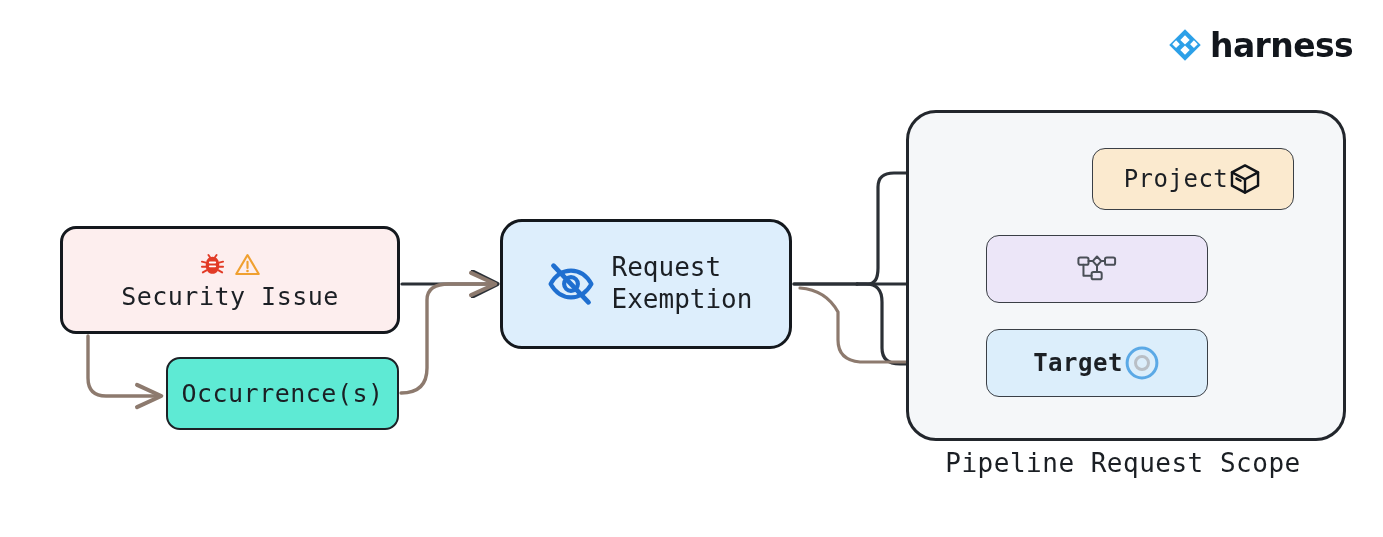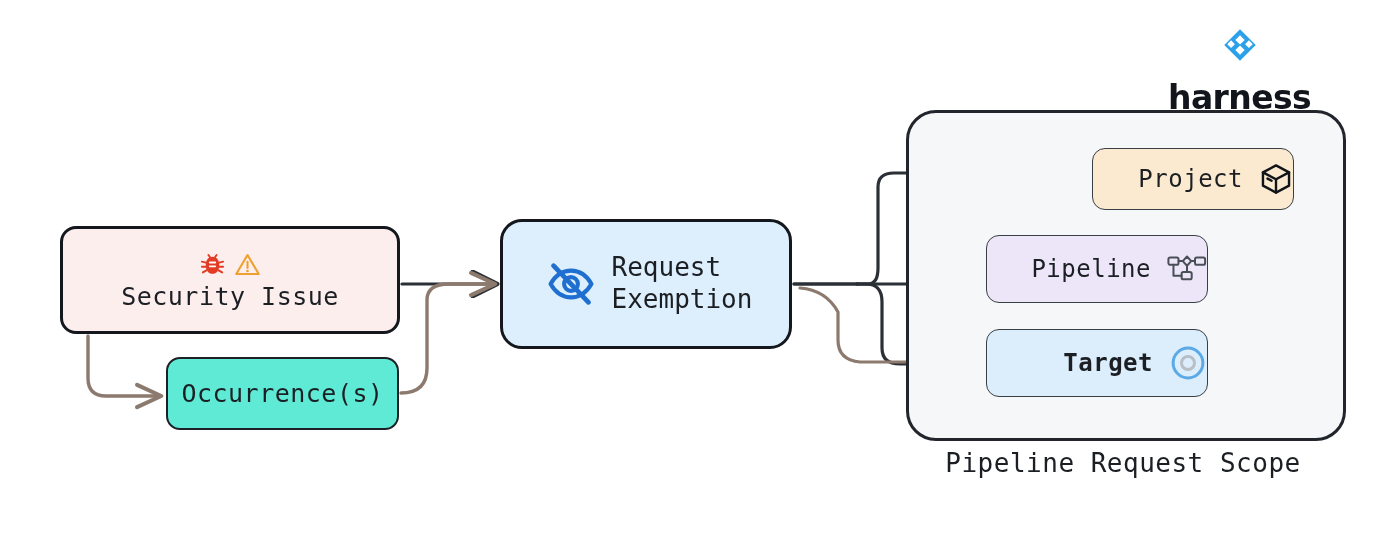--- a/index.html
+++ b/index.html
@@ -21,22 +21,21 @@
     height: 537px;
   }
 
   
   #brand {
     position: absolute;
     left: 1168px;
     top: 28px;
     display: flex;
     align-items: center;
-    gap: 19px;
-    flex-direction: column;
+    gap: 8px;
   }
   #brand .logo-mark { width: 34px; height: 34px; display: block; }
   #brand .logo-text {
     font-family: "DejaVu Sans", "Liberation Sans", sans-serif;
     font-size: 33px;
     font-weight: 700;
     letter-spacing: -0.6px;
     color: #12161c;
     line-height: 1;
   }
@@ -117,22 +116,21 @@
     letter-spacing: 0.5px;
     color: #1b1f24;
   }
 
   
   .scope-item {
     position: absolute;
     box-sizing: border-box;
     display: flex;
     align-items: center;
-    justify-content: flex-end;
-    gap: 16px;
+    justify-content: center;
     border-radius: 13px;
     z-index: 6;
     color: #1b1f24;
   }
   .scope-item .label { font-size: 24px; letter-spacing: 0.5px; white-space: pre; }
 
   #scope-project {
     left: 1092px; top: 148px;
     width: 202px; height: 62px;
     background: #fbeacf;
@@ -254,21 +252,20 @@
     <g fill="none" stroke="#111418" stroke-width="1.7" stroke-linejoin="round" stroke-linecap="round">
       <path d="M12 2.4 L21.2 7.3 L12 12.2 L2.8 7.3 Z"></path>
       <path d="M2.8 7.3 L2.8 16.7 L12 21.6 L21.2 16.7 L21.2 7.3"></path>
       <path d="M12 12.2 L12 21.6"></path>
       <path d="M6.0 11.7 L8.9 13.2"></path>
     </g>
   </svg>
 </div>
 
 <div class="scope-item" id="scope-pipeline">
-  <span class="label">Pipeline</span>
   <svg width="40" height="34" viewBox="0 0 34 26">
     <g fill="none" stroke="#4a4f57" stroke-width="1.7" stroke-linejoin="round" stroke-linecap="round">
       <rect x="1.2" y="3.2" width="8.6" height="6.2" rx="1.6"></rect>
       <rect x="23.8" y="3.2" width="8.6" height="6.2" rx="1.6"></rect>
       <rect x="12.4" y="15.6" width="8.6" height="6.2" rx="1.6"></rect>
       <path d="M17 2.4 L20.6 6.3 L17 10.2 L13.4 6.3 Z"></path>
       <line x1="9.8" y1="6.3" x2="13.4" y2="6.3"></line>
       <line x1="20.6" y1="6.3" x2="23.8" y2="6.3"></line>
       <path d="M5.5 9.4 L5.5 18.7 L12.4 18.7"></path>
       <line x1="17" y1="10.2" x2="17" y2="15.6"></line>

